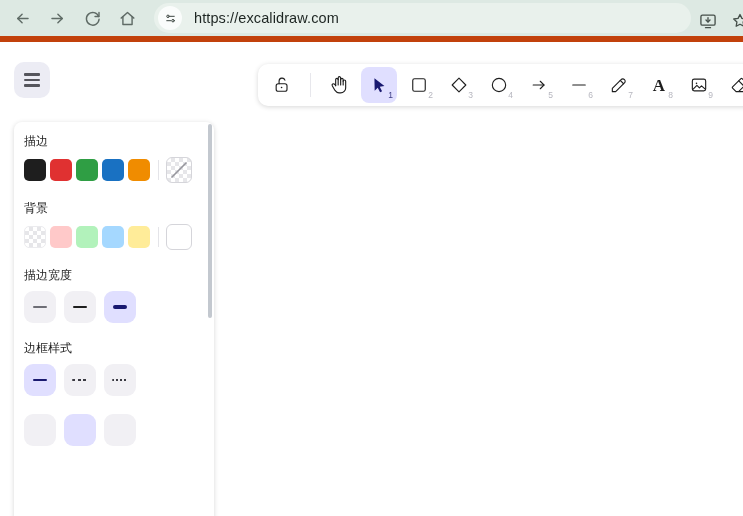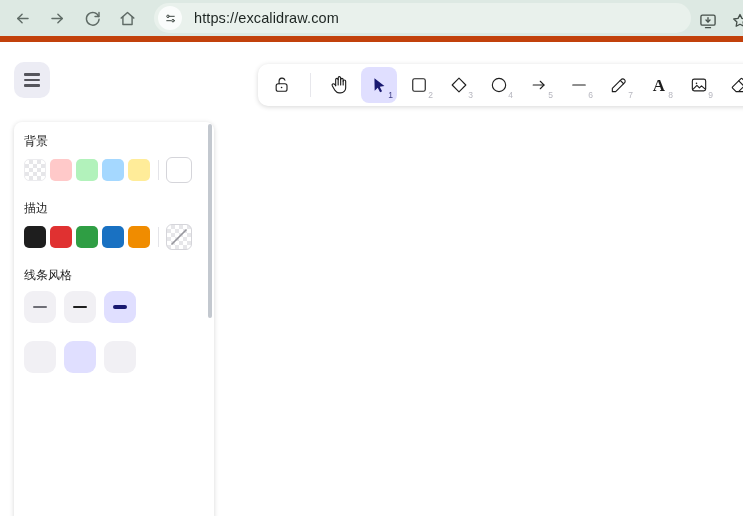--- a/index.html
+++ b/index.html
@@ -229,65 +229,79 @@
       <path d="M18 13.3 11.7 7"></path>
     </svg>
 
   </div>
 </div>
 
 <div class="panel">
   <div class="scroll-thumb"></div>
 
   <div class="section">
-    <div class="section-label">背景</div>
-    <div class="swatch-row">
-      <div class="swatch checker"></div>
-      <div class="swatch" style="background-color: rgb(255, 201, 201);"></div>
-      <div class="swatch" style="background-color: rgb(178, 242, 187);"></div>
-      <div class="swatch" style="background-color: rgb(165, 216, 255);"></div>
-      <div class="swatch" style="background-color: rgb(255, 236, 153);"></div>
-      <div class="swatch-divider"></div>
-      <div class="active-swatch" style="background-color: rgb(255, 255, 255);"></div>
-    </div>
-  </div>
-
-  <div class="section">
     <div class="section-label">描边</div>
     <div class="swatch-row">
       <div class="swatch" style="background-color: rgb(30, 30, 30);"></div>
       <div class="swatch" style="background-color: rgb(224, 49, 49);"></div>
       <div class="swatch" style="background-color: rgb(47, 158, 68);"></div>
       <div class="swatch" style="background-color: rgb(25, 113, 194);"></div>
       <div class="swatch" style="background-color: rgb(240, 140, 0);"></div>
       <div class="swatch-divider"></div>
       <div class="active-swatch checker">
         <svg viewBox="0 0 24 24">
             <line x1="5" y1="19" x2="19" y2="5" stroke="#96969c" stroke-width="1.6" stroke-linecap="round"></line>
           </svg>
       </div>
     </div>
   </div>
 
-
-  <div class="section">
-    <div class="section-label">线条风格</div>
+  <div class="section">
+    <div class="section-label">背景</div>
+    <div class="swatch-row">
+      <div class="swatch checker"></div>
+      <div class="swatch" style="background-color: rgb(255, 201, 201);"></div>
+      <div class="swatch" style="background-color: rgb(178, 242, 187);"></div>
+      <div class="swatch" style="background-color: rgb(165, 216, 255);"></div>
+      <div class="swatch" style="background-color: rgb(255, 236, 153);"></div>
+      <div class="swatch-divider"></div>
+      <div class="active-swatch" style="background-color: rgb(255, 255, 255);"></div>
+    </div>
+  </div>
+
+
+  <div class="section">
+    <div class="section-label">描边宽度</div>
     <div class="opt-row">
       <div class="opt">
           <div class="ln ln-thin"></div>
         </div>
       <div class="opt">
           <div class="ln ln-bold"></div>
         </div>
       <div class="opt selected">
           <div class="ln ln-xbold"></div>
         </div>
     </div>
   </div>
 
+  <div class="section">
+    <div class="section-label">边框样式</div>
+    <div class="opt-row">
+      <div class="opt selected">
+          <div class="ln ln-solid"></div>
+        </div>
+      <div class="opt">
+          <div class="ln ln-dash"></div>
+        </div>
+      <div class="opt">
+          <div class="ln ln-dot"></div>
+        </div>
+    </div>
+  </div>
 
   <div class="section">
     <div class="opt-row">
       <div class="opt">
         
       </div>
       <div class="opt selected">
         
       </div>
       <div class="opt">

